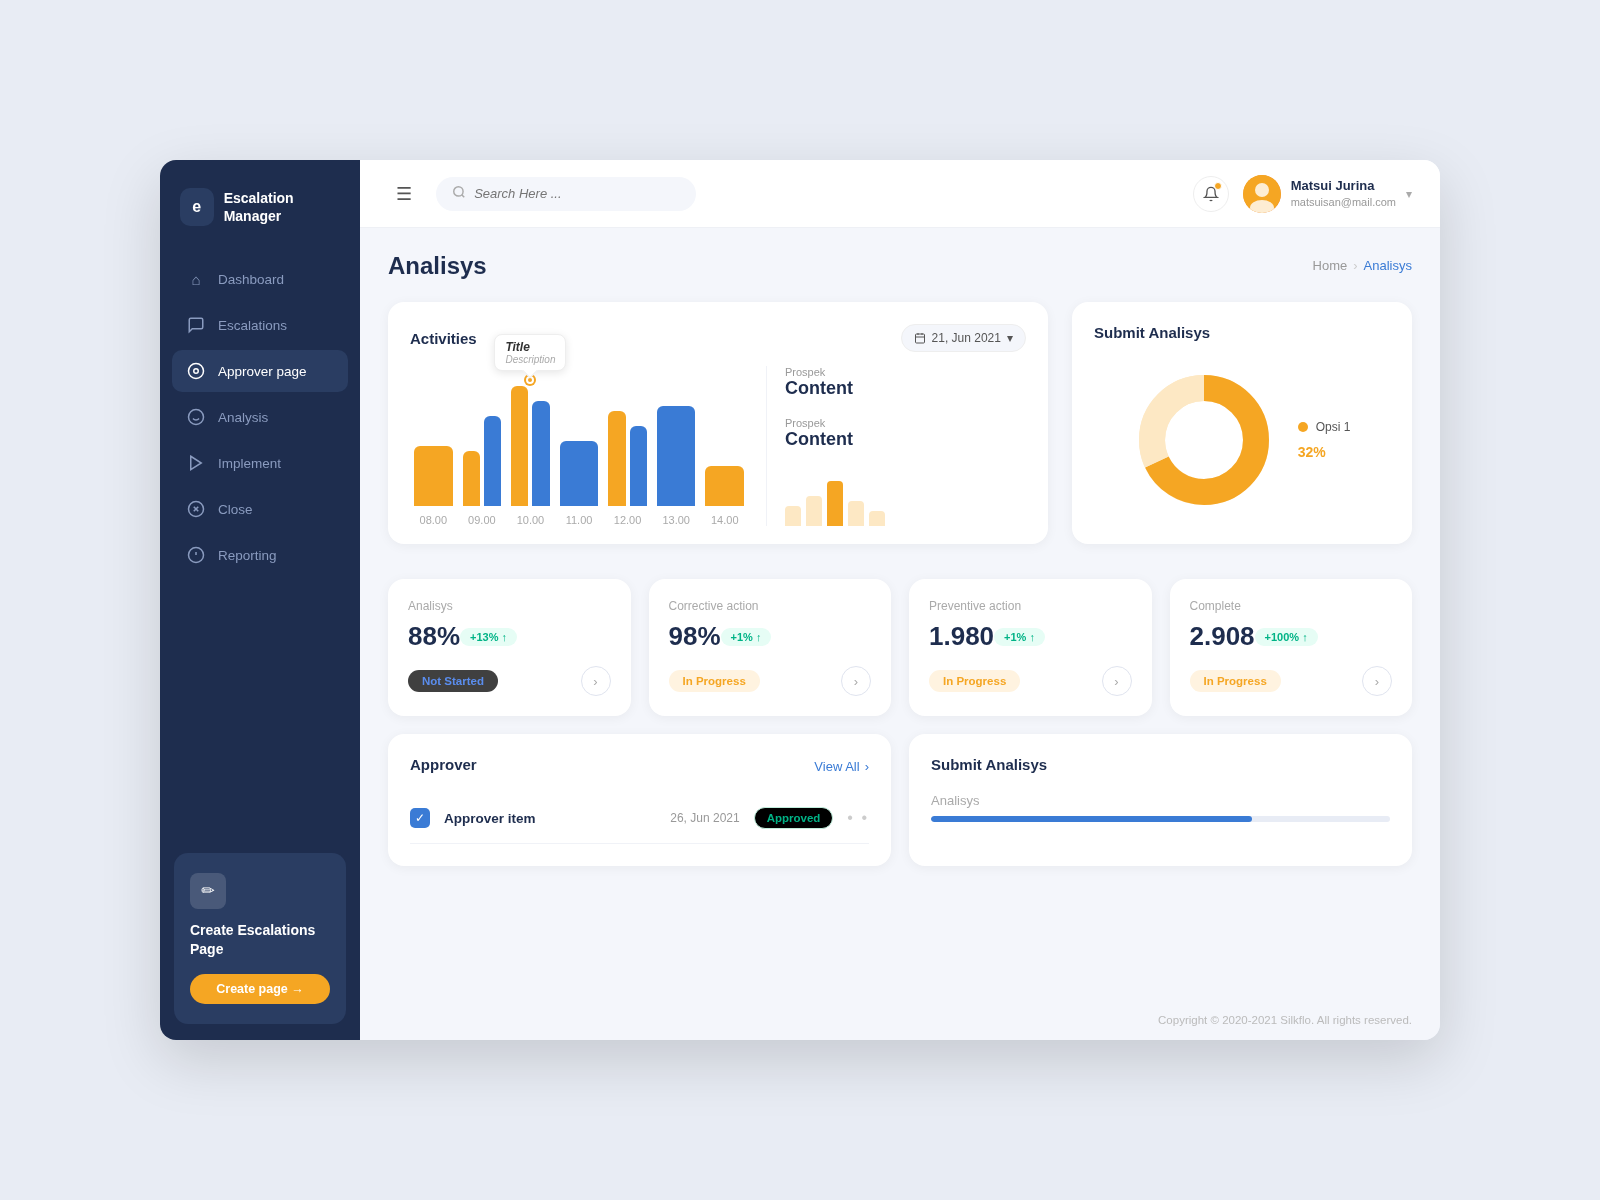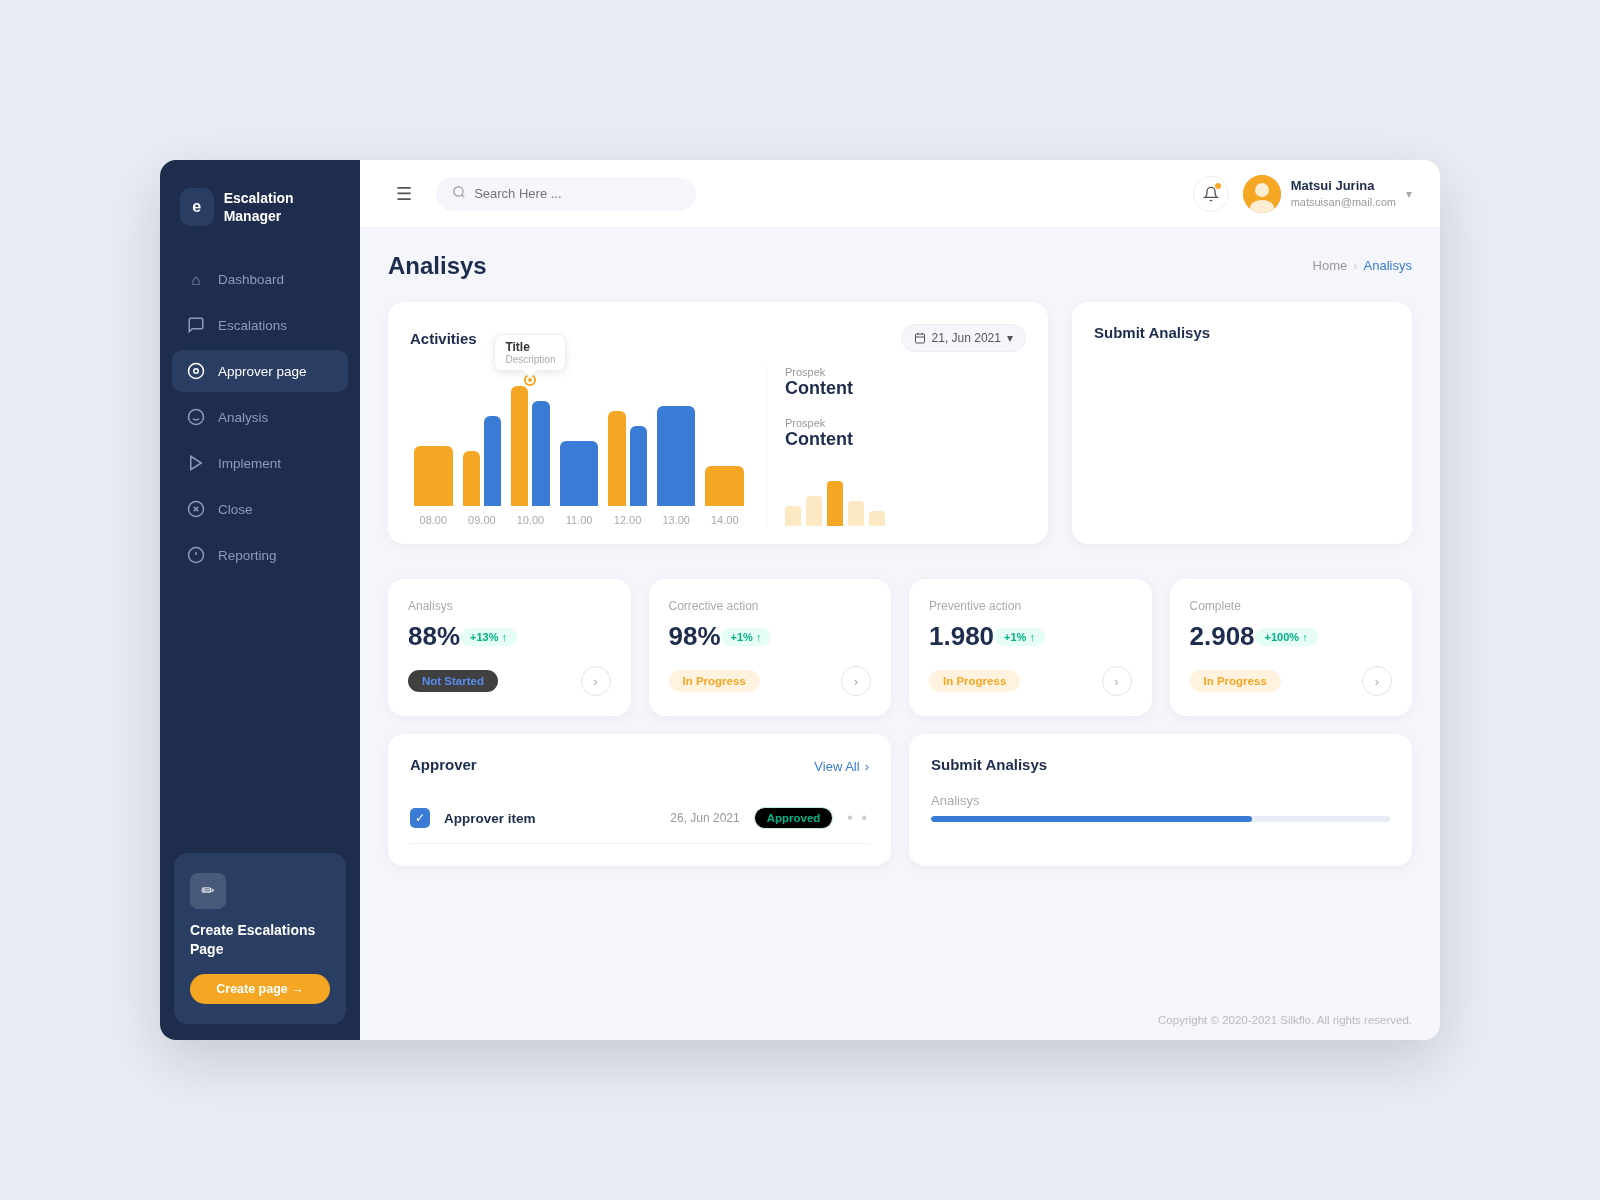--- a/index.html
+++ b/index.html
@@ -173,20 +173,21 @@
       padding: 8px 16px;
       gap: 8px;
     }
     .search-bar input {
       border: none;
       background: transparent;
       outline: none;
       font-size: 13px;
       color: #888;
       width: 100%;
+      font-style: italic;
     }
     .topbar-right {
       margin-left: auto;
       display: flex;
       align-items: center;
       gap: 14px;
     }
     .notif-btn {
       width: 36px;
       height: 36px;
@@ -335,20 +336,21 @@
       transform: translateX(-50%);
       background: #fff;
       border: 1px solid #eee;
       border-radius: 8px;
       padding: 5px 10px;
       font-size: 11px;
       white-space: nowrap;
       box-shadow: 0 2px 8px rgba(0,0,0,0.1);
       color: #333;
       z-index: 10;
+      font-style: italic;
     }
     .bar-tooltip::after {
       content: '';
       position: absolute;
       bottom: -6px;
       left: 50%;
       transform: translateX(-50%);
       width: 10px;
       height: 10px;
       background: #fff;
@@ -778,20 +780,40 @@
                 <div class="mini-bar accent" style="height:45px"></div>
                 <div class="mini-bar" style="height:25px"></div>
                 <div class="mini-bar" style="height:15px"></div>
               </div>
             </div>
           </div>
         </div>
 
         <div class="card submit-card">
           <div class="submit-title">Submit Analisys</div>
+          <div class="donut-wrapper">
+            <svg class="donut-svg" viewBox="0 0 140 140">
+
+              <circle cx="70" cy="70" r="52" fill="none" stroke="#fde8c4" stroke-width="26"></circle>
+
+              <circle cx="70" cy="70" r="52" fill="none" stroke="#f5a623" stroke-width="26" stroke-dasharray="222 105" stroke-dashoffset="0" transform="rotate(-90 70 70)"></circle>
+
+              <circle cx="70" cy="70" r="52" fill="none" stroke="#fde8c4" stroke-width="26" stroke-dasharray="105 222" stroke-dashoffset="-222" transform="rotate(-90 70 70)"></circle>
+              <circle cx="70" cy="70" r="38" fill="white"></circle>
+            </svg>
+            <div class="donut-legend">
+              <div class="legend-item">
+                <div class="legend-dot" style="background:#f5a623"></div>
+                <span>Opsi 1</span>
+              </div>
+              <div class="legend-item">
+                <span class="legend-pct" style="color:#f5a623;font-size:14px">32%</span>
+              </div>
+            </div>
+          </div>
         </div>
       </div>
 
       <div class="stats-row">
 
         <div class="stat-card">
           <div class="stat-label">Analisys</div>
           <div class="stat-value-row">
             <span class="stat-value">88%</span>
             <span class="stat-badge teal">

